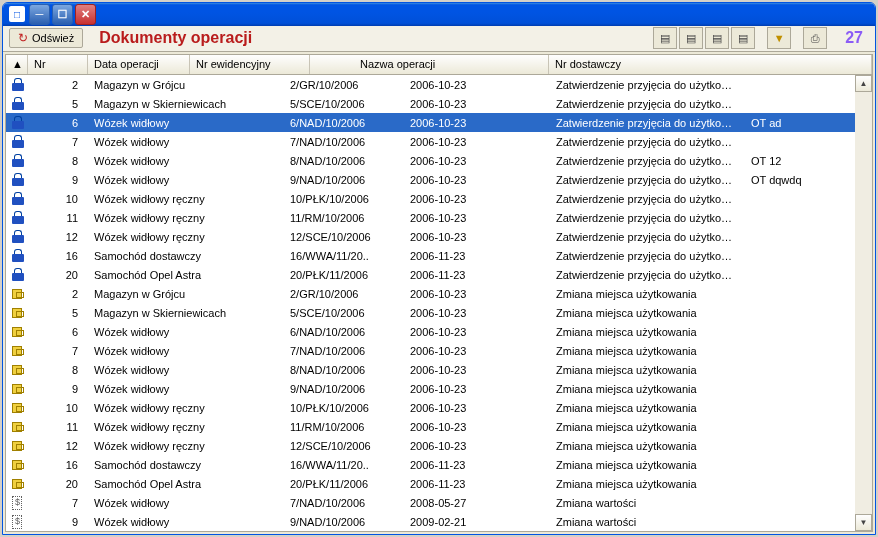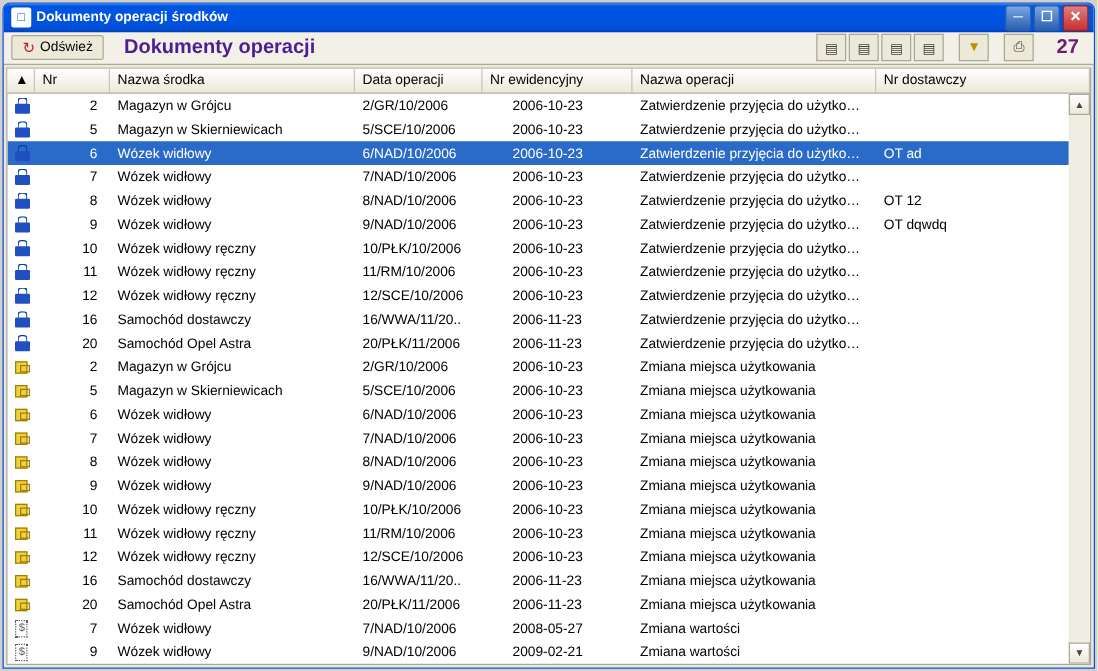--- a/index.html
+++ b/index.html
@@ -48,34 +48,34 @@
 }
 .toolbar .refresh-btn {
   display:flex; align-items:center; gap:4px;
   padding: 2px 8px;
   border: 1px solid #aca899;
   background: #ece9d8;
   border-radius:2px;
 }
 .toolbar .refresh-btn .ico { color:#c02020; font-size:12px; }
 .toolbar .section-title {
-  font-size: 16px; font-weight: bold; color: #4c1d95;
+  font-size: 16px; font-weight: bold; color: #b91c1c;
   margin-left: 10px; flex:1;
 }
 .toolbar .right-tools { display:flex; align-items:center; gap:2px; }
 .toolbar .tool-btn {
   width: 24px; height:22px;
   border:1px solid #aca899;
   background:#ece9d8;
   display:flex; align-items:center; justify-content:center;
   font-size:11px; color:#444;
 }
 .toolbar .tool-btn.sep { border:none; background:none; width:8px; }
 .toolbar .tool-btn.filter { color:#c09000; }
-.toolbar .count { font-size:16px; font-weight:bold; color:#701a75; margin-left:12px; margin-right:6px; }
+.toolbar .count { font-size:16px; font-weight:bold; color:#8b5cf6; margin-left:12px; margin-right:6px; }
 
 .grid-area {
   flex:1; display:flex; flex-direction:column;
   background:#fff; margin:2px; border:1px solid #aca899;
   position:relative;
 }
 
 .grid-header {
   height: 20px;
   background: linear-gradient(to bottom, #fefefe, #ece9d8);
@@ -86,21 +86,21 @@
   border-right:1px solid #c8c4b6;
   padding: 3px 6px;
   color:#000;
   overflow:hidden; white-space:nowrap;
 }
 .col-icon { width: 22px; padding:3px 2px; text-align:center; }
 .col-nr   { width: 60px; text-align:left; padding-right:10px; }
 .col-name { width: 196px; }
 .col-ev   { width: 120px; }
 .col-date { width: 102px; }
-.col-op   { width: 195px; }
+.col-op   { width: 195px; margin-left: 44px; }
 .col-doc  { flex:1; }
 
 .grid-body {
   flex:1; overflow:hidden;
   position:relative;
 }
 .rows { }
 .row {
   height: 19px;
   display:flex;
@@ -159,21 +159,20 @@
 }
 .scrollbar-v .sb-track { flex:1; background:#f0ede2; }
 </style>
 </head>
 <body>
 
 <div class="window">
 
   <div class="titlebar">
     <div class="app-icon"></div>
-    <div class="title">Dokumenty operacji środków</div>
     <div class="win-buttons">
       <div class="win-btn">
           <span>─</span>
         </div>
       <div class="win-btn">
           <span>☐</span>
         </div>
       <div class="win-btn close">
           <span>✕</span>
         </div>
@@ -196,21 +195,20 @@
       <div class="tool-btn sep"></div>
       <div class="tool-btn">⎙</div>
     </div>
     <div class="count">27</div>
   </div>
 
   <div class="grid-area">
     <div class="grid-header">
       <div class="col col-icon">▲</div>
       <div class="col col-nr">Nr</div>
-      <div class="col col-name">Nazwa środka</div>
       <div class="col col-date">Data operacji</div>
       <div class="col col-ev">Nr ewidencyjny</div>
       <div class="col col-op">Nazwa operacji</div>
       <div class="col col-doc">Nr dostawczy</div>
     </div>
     <div class="grid-body">
       <div class="rows" id="rows">
           <div class="row">
             <div class="cell icon-cell col-icon">
               <div class="lock-icon"></div>

